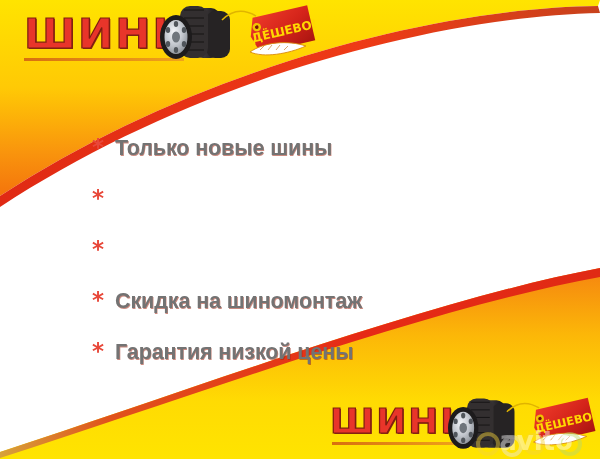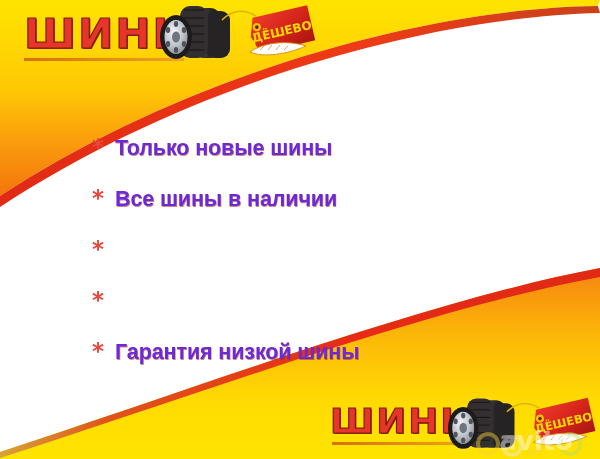--- a/index.html
+++ b/index.html
@@ -44,21 +44,21 @@
 
   
   #bullet-list{position:absolute;left:92px;top:136px;width:500px;}
   .bullet-row{display:flex;align-items:baseline;height:51px;white-space:nowrap;}
   .bullet-star{
     color:#e8483a;font-size:23px;font-weight:bold;
     margin-right:11px;line-height:1;
     font-family:"DejaVu Sans","Liberation Sans",sans-serif;
   }
   .bullet-text{
-    color:#6d28d9;
+    color:#737373;
     font-size:21.5px;font-weight:bold;
     letter-spacing:-0.1px;
     line-height:1;
     text-shadow:0.6px 0.6px 0 rgba(160,40,20,.55);
   }
 
   
   #avito-watermark{
     position:absolute;left:474px;top:420px;width:126px;height:38px;
     opacity:.48;
@@ -178,34 +178,34 @@
 
   <div id="bullet-list">
 
     <div class="bullet-row">
       <span class="bullet-star">*</span>
       <span class="bullet-text">Только новые шины</span>
     </div>
 
     <div class="bullet-row">
       <span class="bullet-star">*</span>
-      <span class="bullet-text">Все шины в наличии</span>
-    </div>
-
-    <div class="bullet-row">
-      <span class="bullet-star">*</span>
-    </div>
-
-    <div class="bullet-row">
-      <span class="bullet-star">*</span>
-    </div>
-
-    <div class="bullet-row">
-      <span class="bullet-star">*</span>
-      <span class="bullet-text">Гарантия низкой шины</span>
+    </div>
+
+    <div class="bullet-row">
+      <span class="bullet-star">*</span>
+    </div>
+
+    <div class="bullet-row">
+      <span class="bullet-star">*</span>
+      <span class="bullet-text">Скидка на шиномонтаж</span>
+    </div>
+
+    <div class="bullet-row">
+      <span class="bullet-star">*</span>
+      <span class="bullet-text">Гарантия низкой цены</span>
     </div>
 
   </div>
 
   <div id="bottom-logo">
     <div class="logo-word">ШИНЫ</div>
     <div id="bottom-underline"></div>
 
     <svg style="position:absolute;left:118px;top:-4px;" width="152" height="64" viewBox="0 0 160 66">
       <defs>

